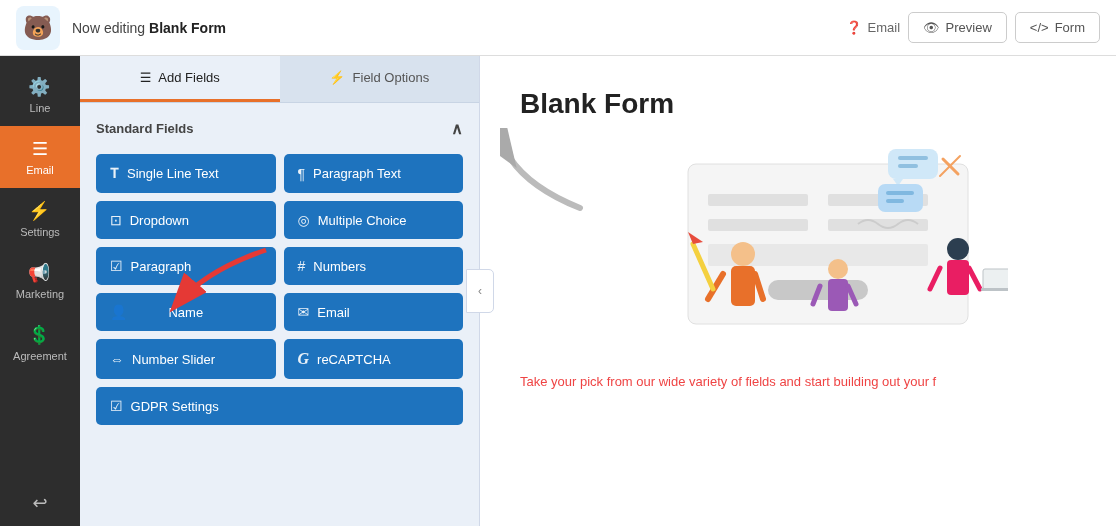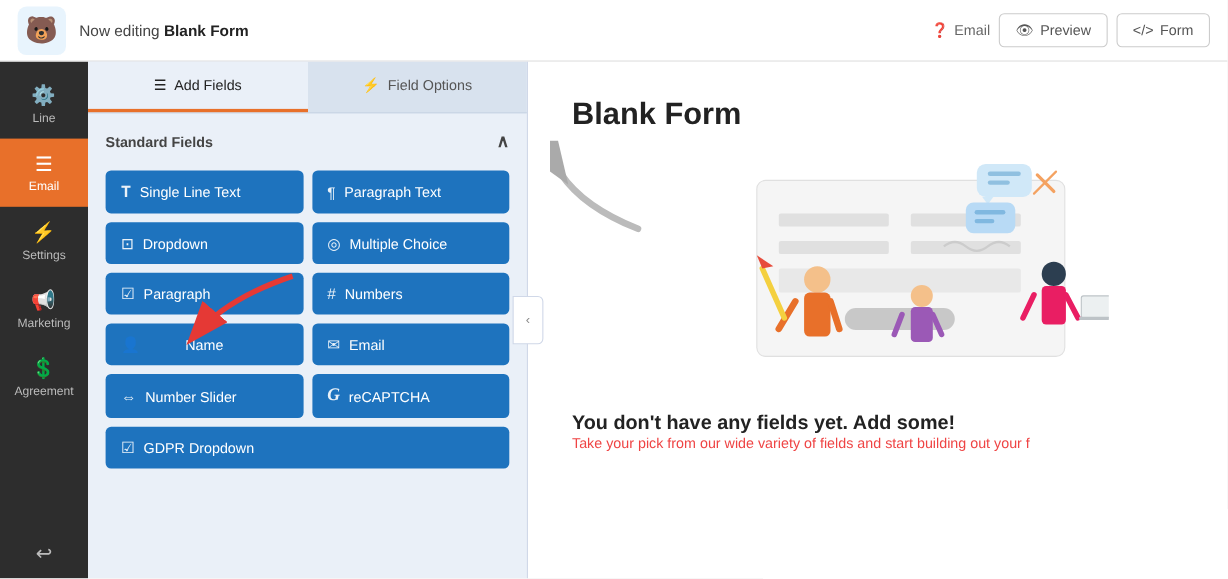--- a/index.html
+++ b/index.html
@@ -215,21 +215,21 @@
             <span>Number Slider</span>
           </button>
           <button class="field-btn">
             <span class="field-btn-icon" style="font-family: serif; font-style: italic; font-weight: bold; font-size: 16px;">G</span>
             <span>reCAPTCHA</span>
           </button>
         </div>
 
         <button class="field-btn" style="width:100%; margin-top: 0; justify-content: flex-start;">
           <span class="field-btn-icon">☑</span>
-          <span>GDPR Dropdown</span>
+          <span>GDPR Settings</span>
         </button>
 
         <div style="position: relative; pointer-events: none; height: 0; overflow: visible;">
           <svg style="position: absolute; left: 30px; top: -185px; width: 160px; height: 80px; overflow: visible;" viewBox="0 0 160 80">
             <defs>
               <marker id="arrowhead" markerWidth="8" markerHeight="6" refX="6" refY="3" orient="auto">
                 <polygon points="0 0, 8 3, 0 6" fill="#e53935"></polygon>
               </marker>
             </defs>
             <path d="M 140,10 Q 80,30 50,65" fill="none" stroke="#e53935" stroke-width="5" marker-end="url(#arrowhead)"></path>
@@ -305,18 +305,17 @@
           <rect x="395" y="125" width="28" height="20" rx="2" fill="#ecf0f1" stroke="#bdc3c7" stroke-width="1"></rect>
           <rect x="393" y="144" width="32" height="3" rx="1" fill="#bdc3c7"></rect>
 
           <ellipse cx="250" cy="125" rx="10" ry="10" fill="#f4c08a"></ellipse>
           <rect x="240" y="135" width="20" height="32" rx="4" fill="#9b59b6"></rect>
           <line x1="232" y1="142" x2="225" y2="160" stroke="#9b59b6" stroke-width="5" stroke-linecap="round"></line>
           <line x1="260" y1="142" x2="268" y2="160" stroke="#9b59b6" stroke-width="5" stroke-linecap="round"></line>
         </svg>
       </div>
 
-      <p class="empty-text-bold">You don't have any fields yet. Add some!</p>
       <p class="empty-text-sub">Take your pick from our wide variety of fields and start building out your f</p>
     </div>
   </div>
 
 </div>
 
 </body></html>

